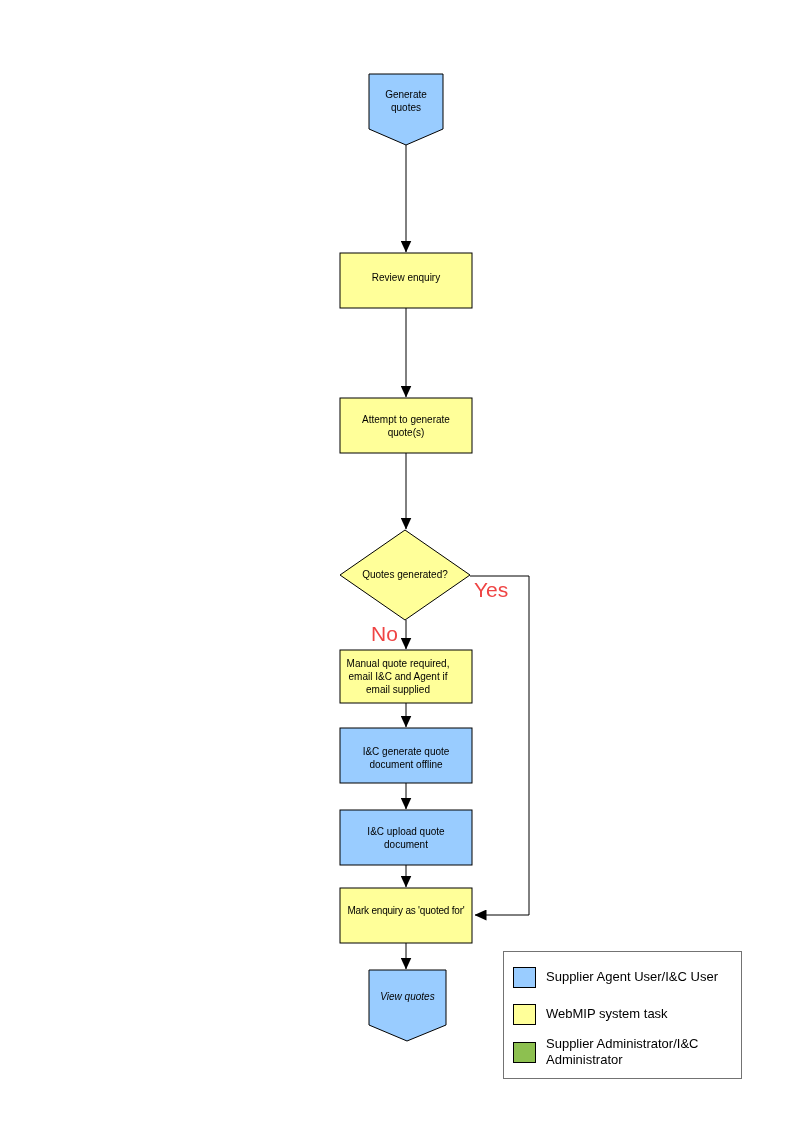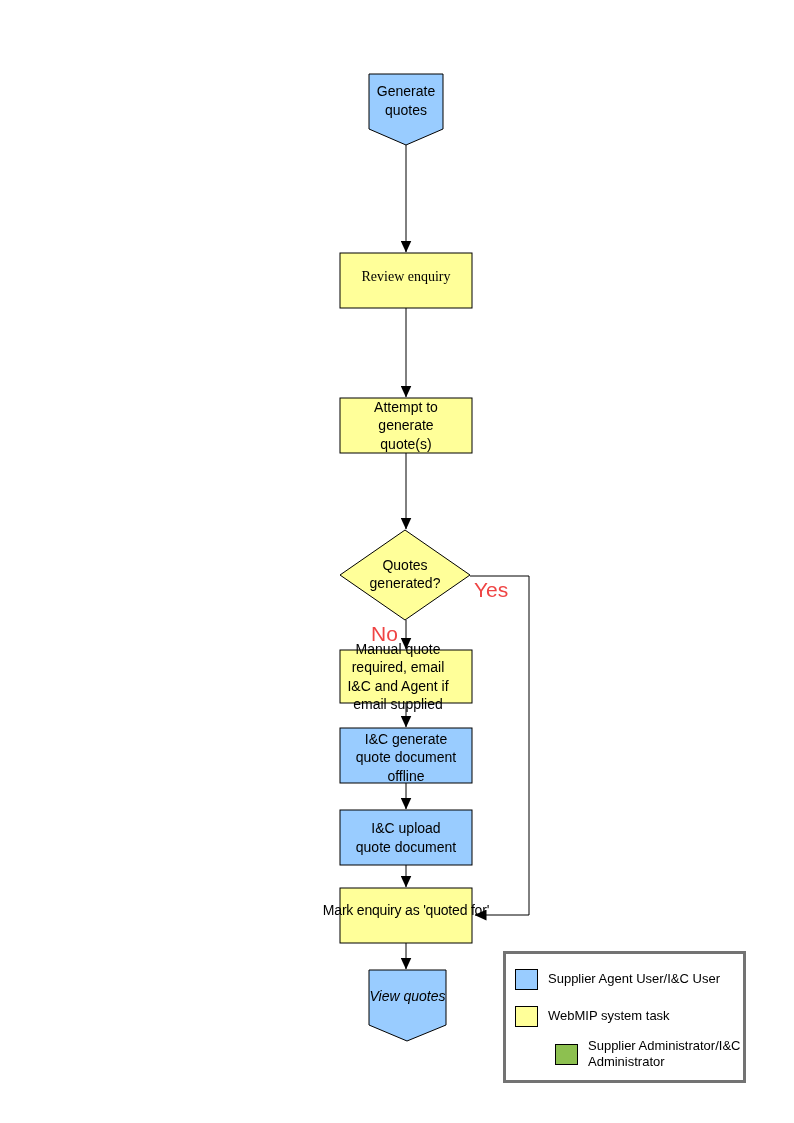--- a/index.html
+++ b/index.html
@@ -1,25 +1,25 @@
 <!DOCTYPE html>
 <html><head>
 <meta charset="utf-8">
 <title>Flowchart</title>
 <style>
   html,body{margin:0;padding:0;background:#fff;}
   .page{position:relative;width:794px;height:1123px;background:#ffffff;
         font-family:"Liberation Sans",sans-serif;color:#000;overflow:hidden;}
   .canvas{position:absolute;left:0;top:0;}
   .nlabel{position:absolute;display:flex;align-items:center;justify-content:center;
-          text-align:center;font-size:14px;line-height:1.3;color:#000;}
+          text-align:center;font-size:10px;line-height:1.3;color:#000;}
   .one-line{white-space:nowrap;letter-spacing:-0.2px;}
   .elabel{position:absolute;font-size:21px;line-height:1;color:#ef4444;}
   .legend{position:absolute;left:503px;top:951px;width:237px;height:126px;
-          border:3px solid #737373;background:#fff;}
+          border:1px solid #737373;background:#fff;}
   .lrow{position:absolute;left:9px;display:flex;align-items:center;gap:10px;}
   .swatch{width:21px;height:19px;border:1px solid #000;flex:0 0 auto;}
   .c-blue{background:#99CCFF;}
   .c-yellow{background:#FFFF99;}
   .c-green{background:#8DC050;}
   .llabel{font-size:13px;line-height:1.25;width:192px;}
 </style>
 </head>
 <body>
 
@@ -47,40 +47,40 @@
     <rect x="340" y="398" width="132" height="55" stroke="#000" stroke-width="1" fill="#FFFF99"></rect>
     <polygon points="405,530 470,575 405,620 340,575" stroke="#000" stroke-width="1" fill="#FFFF99"></polygon>
     <rect x="340" y="650" width="132" height="53" stroke="#000" stroke-width="1" fill="#FFFF99"></rect>
     <rect x="340" y="728" width="132" height="55" stroke="#000" stroke-width="1" fill="#99CCFF"></rect>
     <rect x="340" y="810" width="132" height="55" stroke="#000" stroke-width="1" fill="#99CCFF"></rect>
     <rect x="340" y="888" width="132" height="55" stroke="#000" stroke-width="1" fill="#FFFF99"></rect>
     <polygon points="369,970 446,970 446,1025 407,1041 369,1025" stroke="#000" stroke-width="1" fill="#99CCFF"></polygon>
   </svg>
 
   <div class="nlabel" style="left:369px;top:74px;width:74px;height:53px;">Generate quotes</div>
-  <div class="nlabel" style="left:340px;top:253px;width:132px;height:48px;font-family:Liberation Serif, serif;">Review enquiry</div>
+  <div class="nlabel" style="left:340px;top:253px;width:132px;height:48px;">Review enquiry</div>
   <div class="nlabel" style="left:352px;top:398px;width:108px;height:55px;">Attempt to generate quote(s)</div>
   <div class="nlabel" style="left:355px;top:530px;width:100px;height:88px;">Quotes generated?</div>
   <div class="nlabel" style="left:342px;top:650px;width:112px;height:53px;">Manual quote required, email I&amp;C and Agent if email supplied</div>
   <div class="nlabel" style="left:352px;top:724px;width:108px;height:67px;">I&amp;C generate quote document offline</div>
   <div class="nlabel" style="left:352px;top:810px;width:108px;height:55px;">I&amp;C upload quote document</div>
   <div class="nlabel one-line" style="left:340px;top:888px;width:132px;height:44px;">Mark enquiry as 'quoted for'</div>
   <div class="nlabel" style="left:369px;top:970px;width:77px;height:53px;font-style:italic;">View quotes</div>
 
   <div class="elabel" style="left:474px;top:579px;">Yes</div>
   <div class="elabel" style="left:371px;top:623px;">No</div>
 
   <div class="legend">
     <div class="lrow" style="top:15px;">
       <div class="swatch c-blue"></div>
       <div class="llabel">Supplier Agent User/I&amp;C User</div>
     </div>
     <div class="lrow" style="top:52px;justify-content:space-between;">
       <div class="swatch c-yellow"></div>
       <div class="llabel">WebMIP system task</div>
     </div>
-    <div class="lrow" style="top:84px;margin-left:40px;">
+    <div class="lrow" style="top:84px;">
       <div class="swatch c-green"></div>
       <div class="llabel">Supplier Administrator/I&amp;C Administrator</div>
     </div>
   </div>
 
 </div>
 
 </body></html>

